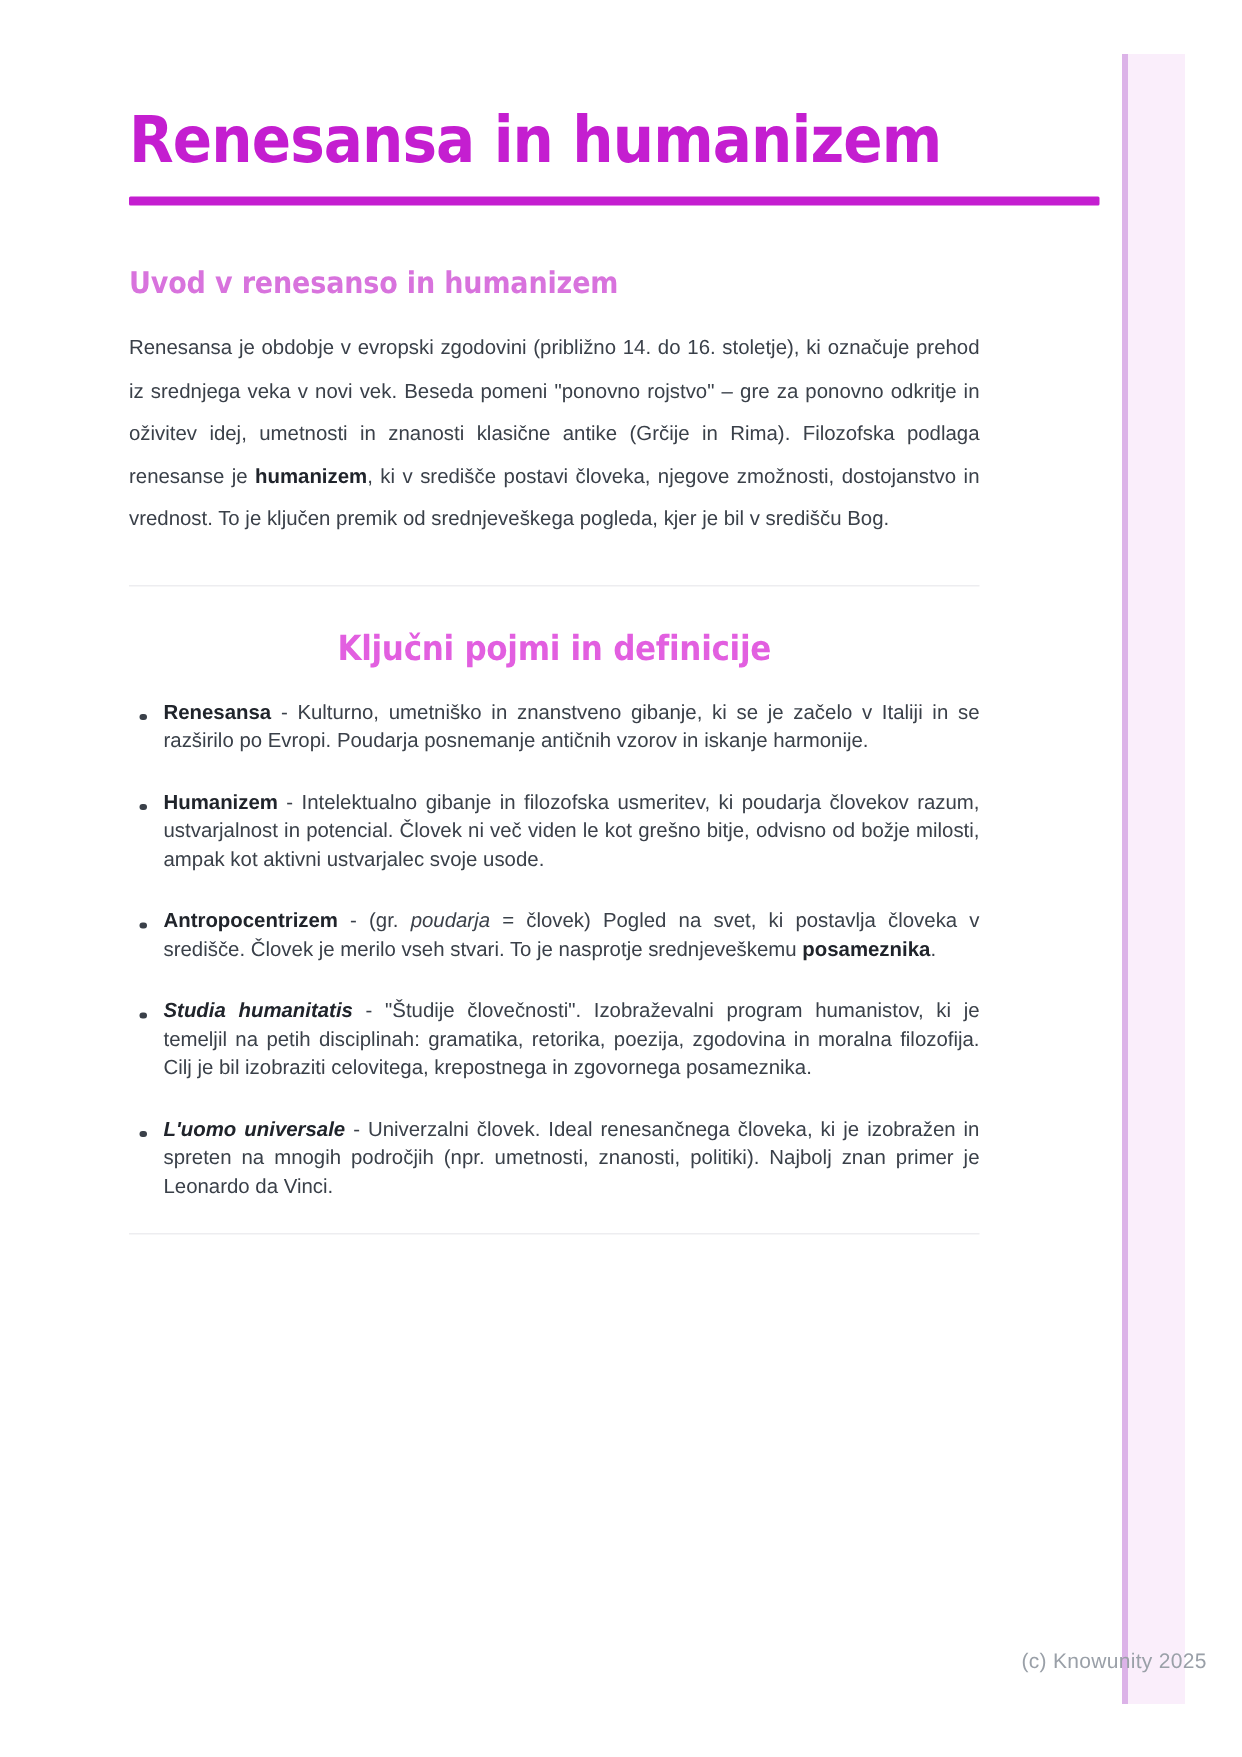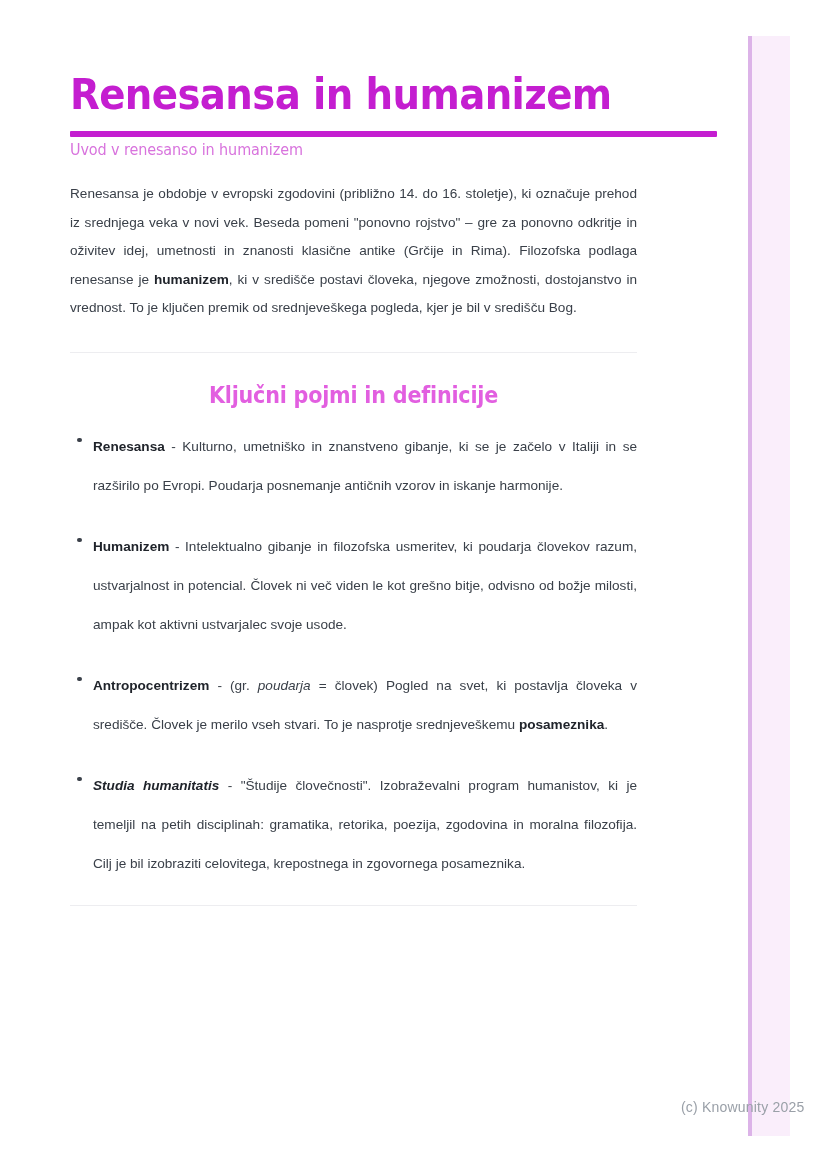--- a/index.html
+++ b/index.html
@@ -24,21 +24,21 @@
     width: 42px;
     height: 1100px;
     background: #faeefb;
     border-left: 4px solid #dcb3e8;
     box-sizing: border-box;
   }
 
   
   .page {
     position: absolute;
-    left: 70px;
+    left: 86px;
     top: 0;
     width: 567px;
   }
 
   .doc-title {
     margin: 0;
     padding-top: 69px;
     font-family: "Liberation Sans Narrow", "DejaVu Sans Condensed", "Liberation Sans", sans-serif;
     font-size: 43px;
     line-height: 50px;
@@ -51,24 +51,25 @@
   .title-rule {
     margin-top: 12px;
     width: 647px;
     height: 6px;
     background: #c41ed0;
     border-radius: 1px;
   }
 
   .section-heading-sm {
     margin: 0;
+    padding-top: 38px;
     font-family: "Liberation Sans Narrow", "DejaVu Sans Condensed", "Liberation Sans", sans-serif;
-    font-size: 16px;
+    font-size: 20px;
     line-height: 26px;
-    font-weight: 400;
+    font-weight: 700;
     color: #d873dd;
     letter-spacing: -0.1px;
   }
 
   .section-heading-lg {
     margin: 0;
     padding-top: 28px;
     font-family: "Liberation Sans Narrow", "DejaVu Sans Condensed", "Liberation Sans", sans-serif;
     font-size: 23px;
     line-height: 28px;
@@ -100,21 +101,21 @@
   .def-list {
     list-style: none;
     margin: 0;
     padding: 18px 0 0 0;
   }
   .def-item {
     position: relative;
     padding-left: 23px;
     margin-bottom: 22px;
     font-size: 13.6px;
-    line-height: 39px;
+    line-height: 19px;
     color: #3a4049;
     text-align: justify;
     text-justify: inter-word;
   }
   .def-item:last-child { margin-bottom: 0; }
   .def-item .bullet {
     position: absolute;
     left: 7px;
     top: 11px;
     width: 4.5px;
@@ -172,20 +173,23 @@
 
     <li class="def-item">
       <span class="bullet"></span><span class="term">Antropocentrizem</span><span> - (gr. </span><span class="em-it">poudarja</span><span> = človek) Pogled na svet, ki postavlja človeka v središče. Človek je merilo vseh stvari. To je nasprotje srednjeveškemu </span><span class="em-bold">posameznika</span><span>.</span>
     </li>
 
 
     <li class="def-item">
       <span class="bullet"></span><span class="term-it">Studia humanitatis</span><span> - "Študije človečnosti". Izobraževalni program humanistov, ki je temeljil na petih disciplinah: gramatika, retorika, poezija, zgodovina in moralna filozofija. Cilj je bil izobraziti celovitega, krepostnega in zgovornega posameznika.</span>
     </li>
 
+    <li class="def-item">
+      <span class="bullet"></span><span class="term-it">L'uomo universale</span><span> - Univerzalni človek. Ideal renesančnega človeka, ki je izobražen in spreten na mnogih področjih (npr. umetnosti, znanosti, politiki). Najbolj znan primer je Leonardo da Vinci.</span>
+    </li>
 
   </ul>
 
   <div class="rule-soft bottom"></div>
 
 </div>
 
 <div class="watermark">(c) Knowunity 2025</div>
 
 </body></html>

